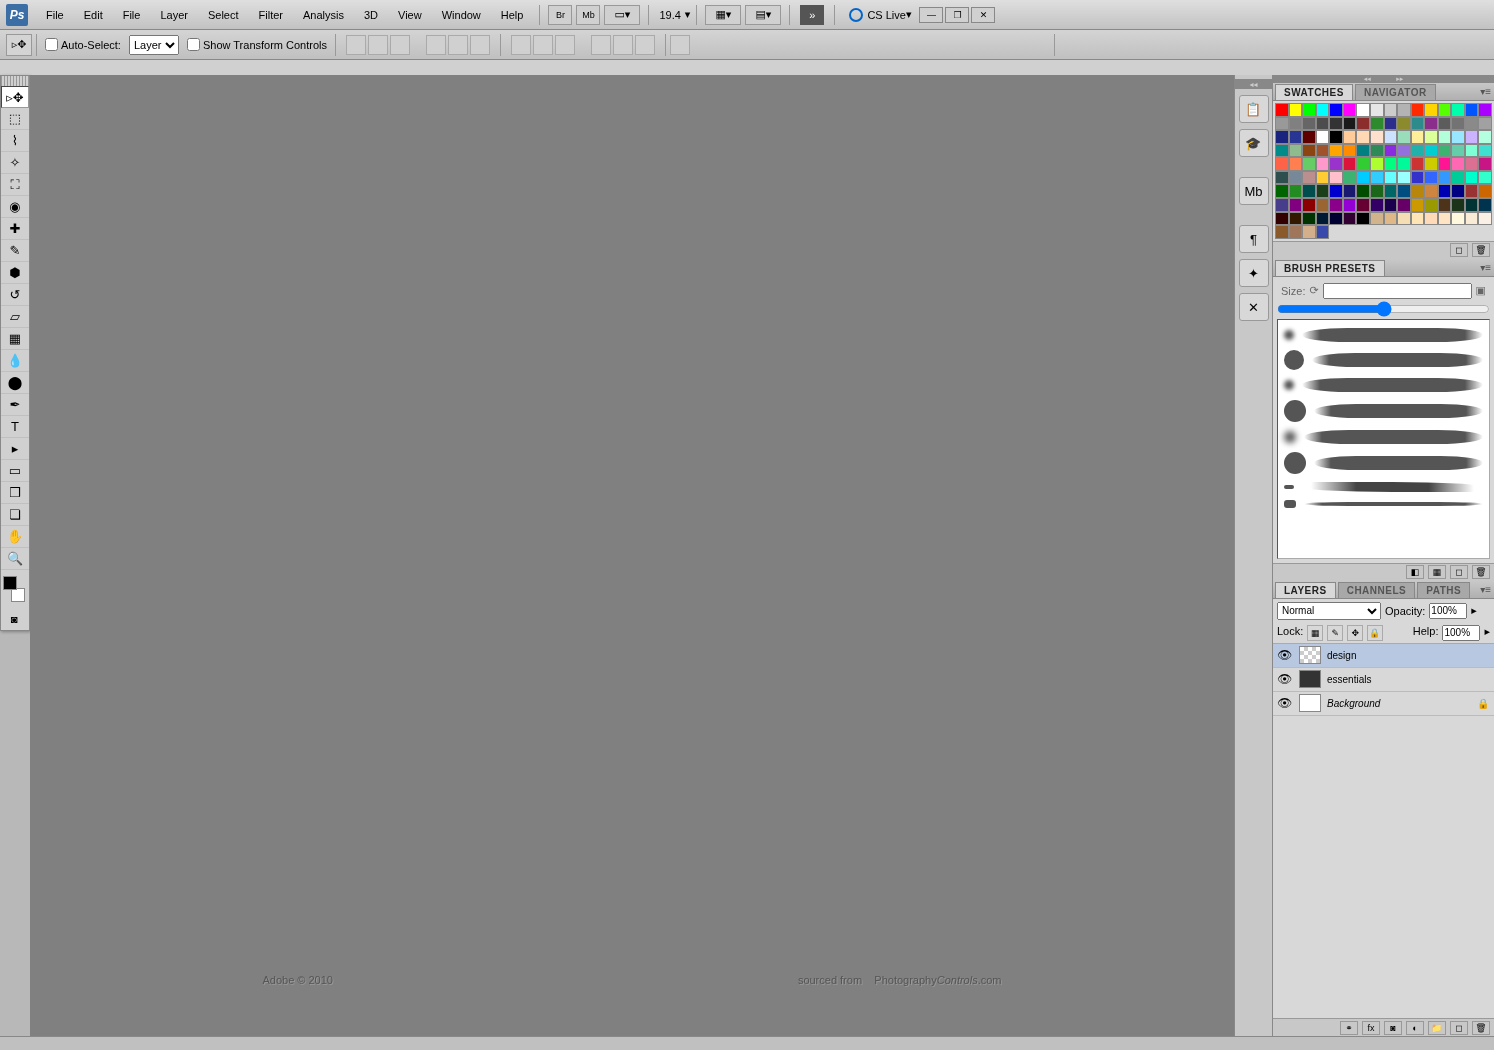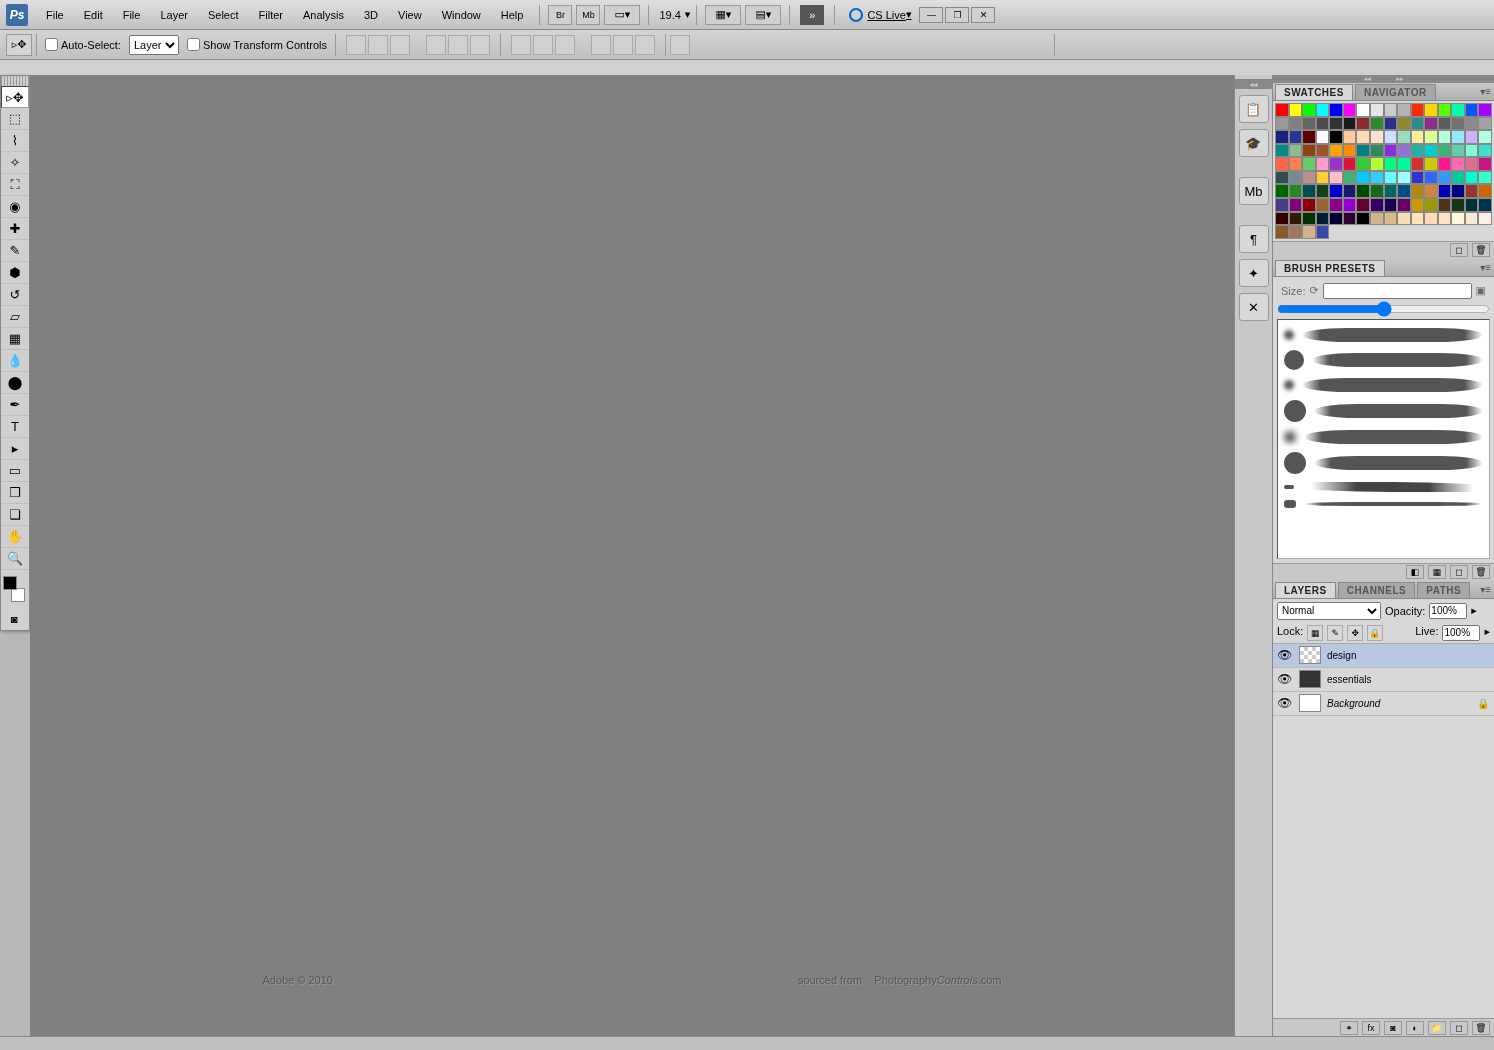--- a/index.html
+++ b/index.html
@@ -8,21 +8,21 @@
 
 .menubar { height: 30px; background: linear-gradient(#dfdfdf,#c2c2c2); border-bottom: 1px solid #888; display: flex; align-items: center; padding: 0 6px; }
 .ps-logo { width: 22px; height: 22px; background: #3a6ea5; color: #fff; font-weight: bold; display: flex; align-items: center; justify-content: center; border-radius: 2px; margin-right: 8px; font-size: 12px; font-style: italic; }
 .menu-item { padding: 4px 10px; cursor: default; }
 .menu-divider { width: 1px; height: 20px; background: #999; margin: 0 6px; }
 .menu-icon { width: 24px; height: 20px; border: 1px solid #999; background: #d0d0d0; margin: 0 2px; display: flex; align-items: center; justify-content: center; font-size: 9px; }
 .menu-drop { width: 36px; height: 20px; border: 1px solid #999; background: #d0d0d0; margin: 0 2px; display: flex; align-items: center; justify-content: center; }
 .workspace-btn { padding: 4px 10px; background: #c0c0c0; border-radius: 3px 3px 0 0; margin: 0 1px; font-weight: bold; color: #666; }
 .workspace-btn.active { background: #d8d8d8; color: #333; }
 .more-arrow { width: 24px; height: 20px; background: #555; color: #fff; display: flex; align-items: center; justify-content: center; margin: 0 4px; }
-.cs-live { padding: 4px 8px; display: flex; align-items: center; text-decoration: underline; }
+.cs-live { padding: 4px 8px; display: flex; align-items: center; }
 .cs-live-icon { width: 14px; height: 14px; border: 2px solid #06c; border-radius: 50%; margin-right: 4px; }
 .win-btns { display: flex; gap: 2px; }
 .win-btn { width: 24px; height: 16px; border: 1px solid #888; background: #d0d0d0; display: flex; align-items: center; justify-content: center; font-size: 9px; }
 
 
 .optionsbar { height: 30px; background: linear-gradient(#d4d4d4,#c0c0c0); border-bottom: 1px solid #888; display: flex; align-items: center; padding: 0 6px; gap: 4px; }
 .tool-indicator { width: 26px; height: 22px; border: 1px solid #999; background: #d4d4d4; display: flex; align-items: center; justify-content: center; }
 .opt-check { display: flex; align-items: center; gap: 3px; padding: 0 4px; }
 .opt-select { height: 20px; font-size: 11px; }
 .opt-group { display: flex; gap: 2px; padding: 0 6px; }
@@ -465,21 +465,21 @@
         <span>Opacity:</span>
         <input type="text" value="100%" style="">
         <span>▸</span>
       </div>
       <div class="lock-row">
         <span>Lock:</span>
         <div class="lock-icon">▦</div>
         <div class="lock-icon">✎</div>
         <div class="lock-icon">✥</div>
         <div class="lock-icon">🔒</div>
-        <span style="margin-left:auto">Live:</span>
+        <span style="margin-left:auto">Help:</span>
         <input type="text" style="width: 38px; height: 16px; font-size: 10px;" value="100%">
         <span>▸</span>
       </div>
       <div class="layer-list" id="layer-list">
           <div class="layer-row sel">
             <span class="layer-eye">👁</span>
     <div class="layer-thumb chk" style=""></div>
     <span class="layer-name ">design</span>
     </div>
           <div class="layer-row">

